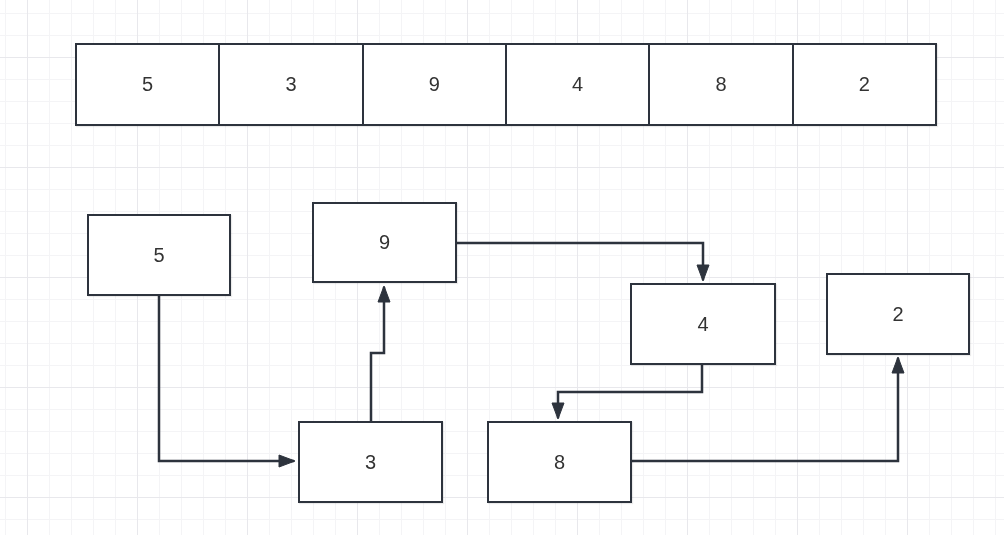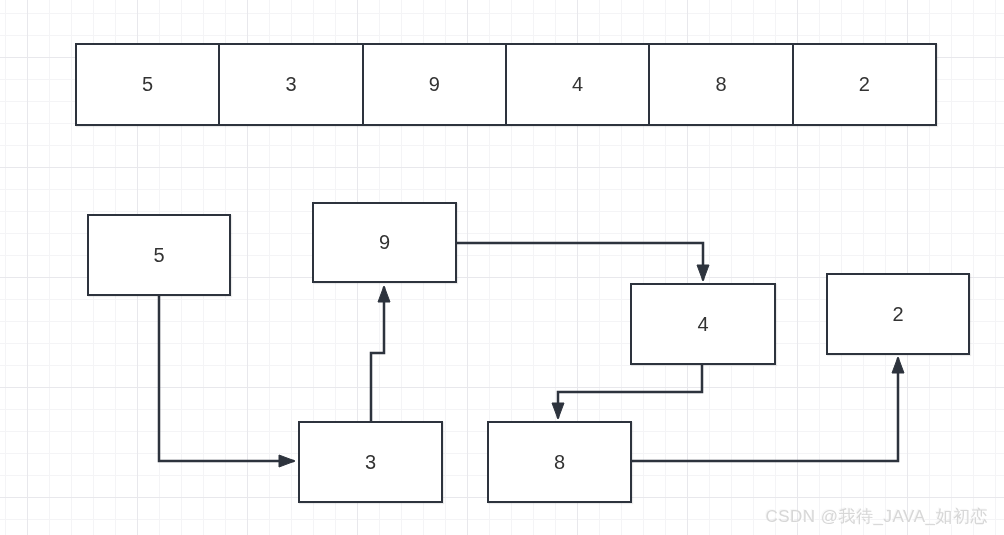--- a/index.html
+++ b/index.html
@@ -110,15 +110,14 @@
     <polyline class="edge" points="632,461 898,461 898,358" marker-end="url(#arrow)"></polyline>
   </svg>
 
   <div class="node node-5">5</div>
   <div class="node node-9">9</div>
   <div class="node node-4">4</div>
   <div class="node node-2">2</div>
   <div class="node node-3">3</div>
   <div class="node node-8">8</div>
 
-  <div class="watermark">CSDN @我待_JAVA_如初恋</div>
 
 </div>
 
 </body></html>

